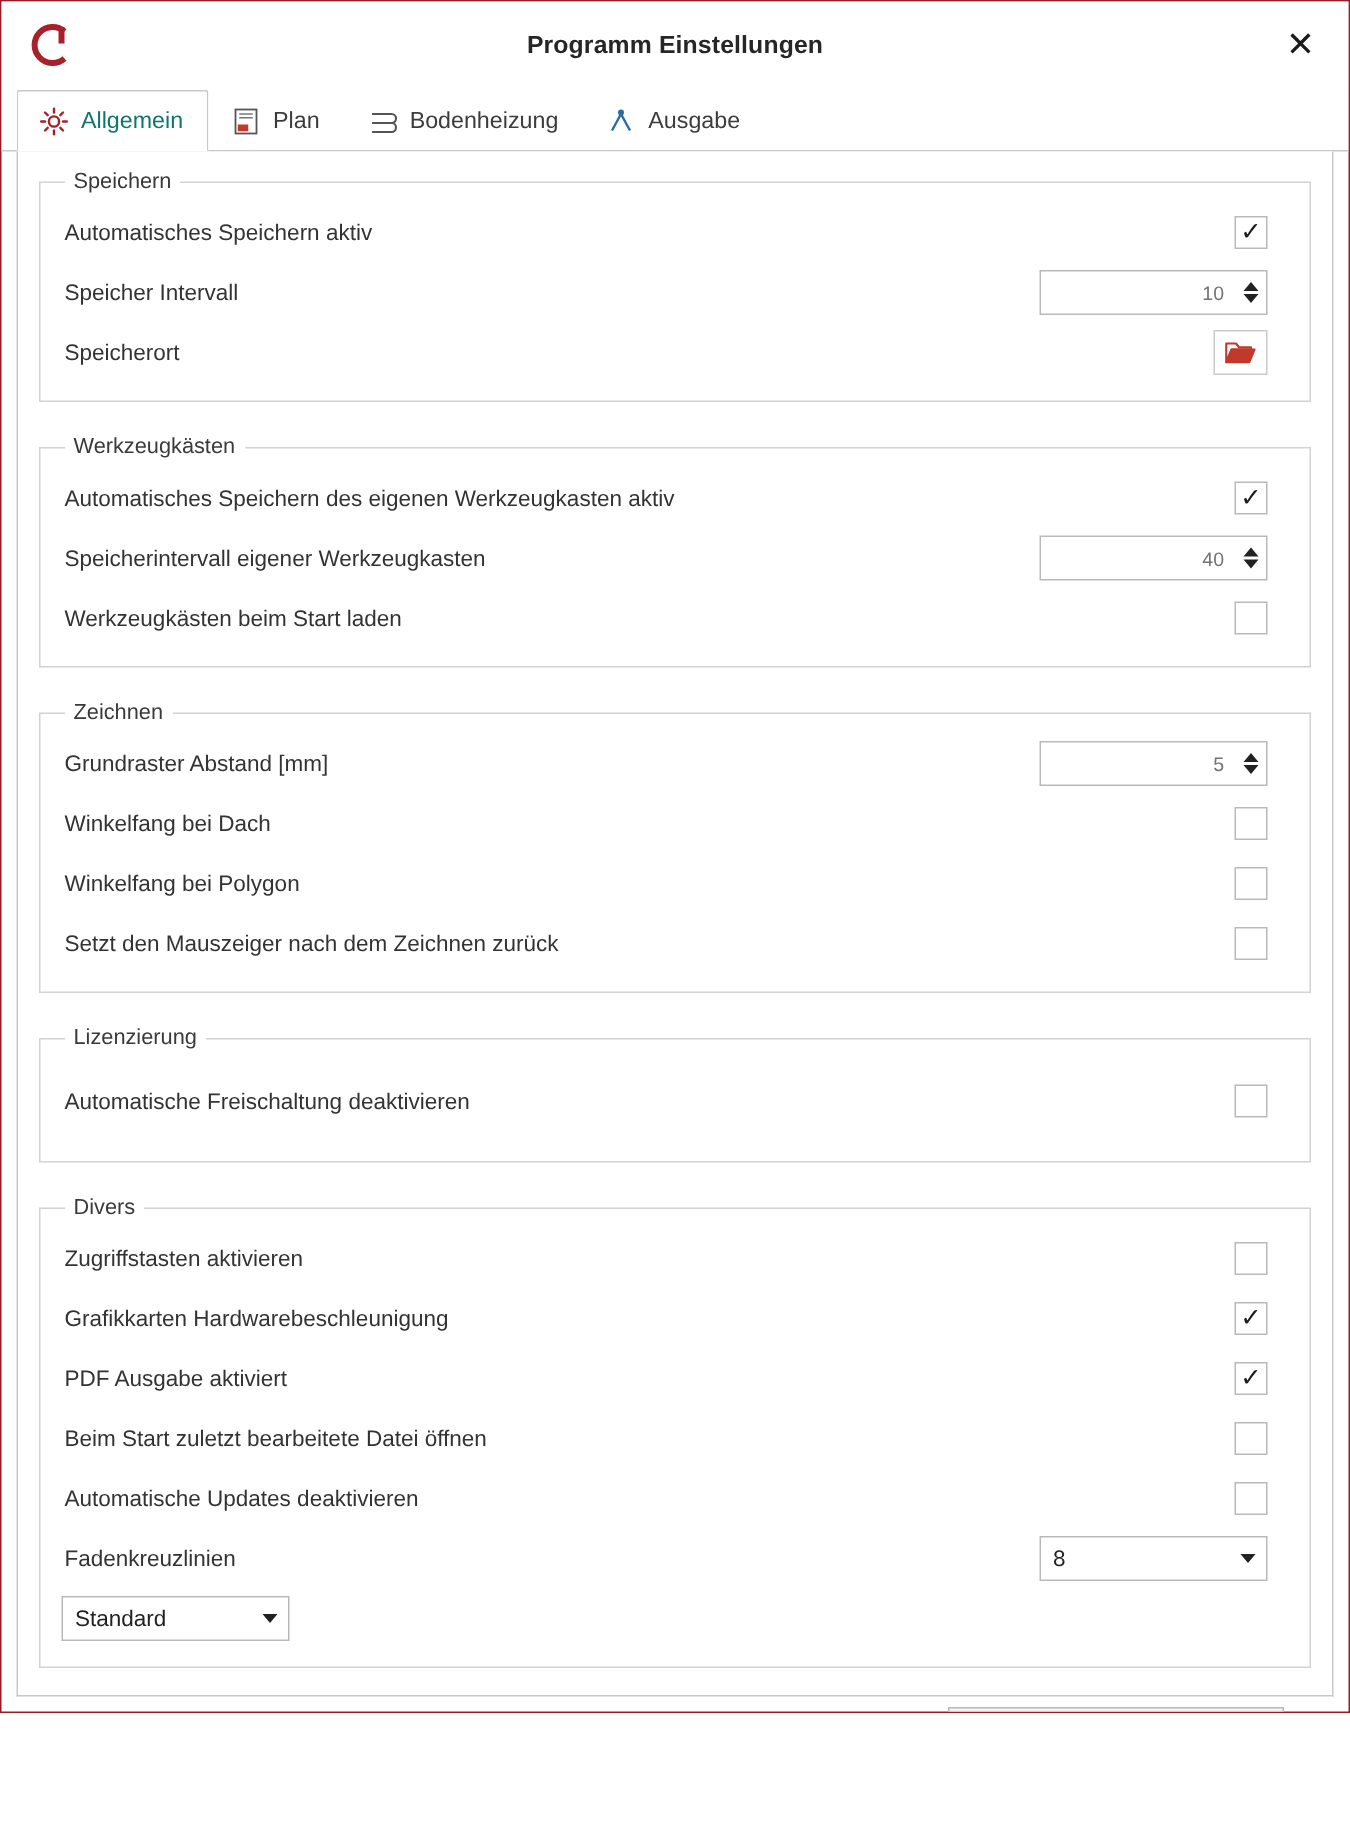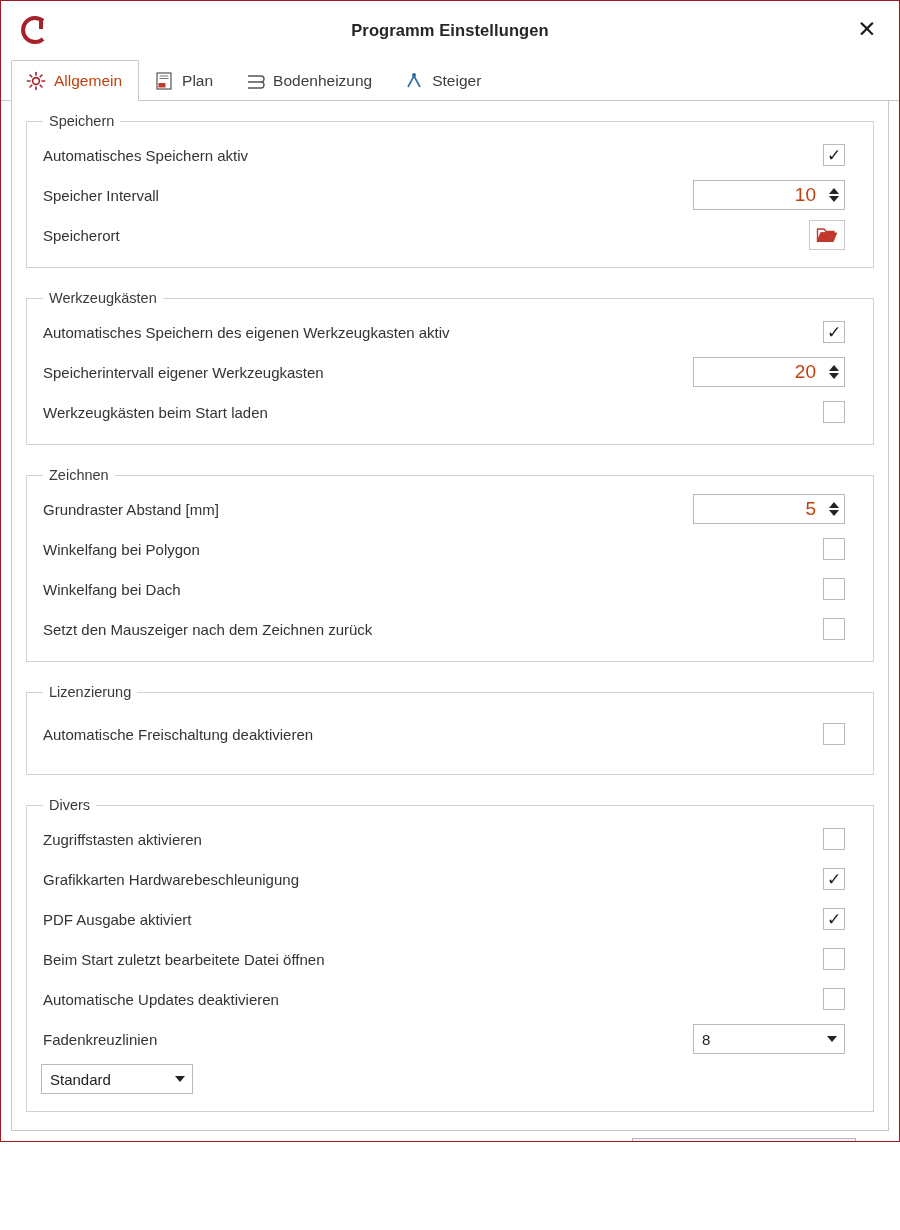--- a/index.html
+++ b/index.html
@@ -66,21 +66,21 @@
     padding: 0 16px 0 14px;
     font-size: 15.5px;
     color: #3c3c3c;
     cursor: pointer;
     position: relative;
     background: transparent;
     border: 1px solid transparent;
     border-bottom: none;
   }
   .tab.active {
-    color: #c2410c;
+    color: #0f766e;
     background: #ffffff;
     border: 1px solid #c8c8c8;
     border-bottom: 1px solid #ffffff;
     border-radius: 2px 2px 0 0;
     margin-bottom: -1px;
     height: 41px;
   }
   .tab .ico { width: 20px; height: 20px; display: inline-block; position: relative; flex: 0 0 20px;}
   
   .content {
@@ -130,22 +130,22 @@
     width: 152px; height: 30px;
     border: 1px solid #b9b9b9;
     background: #fff;
     display: flex; align-items: center;
     margin-right: 16px;
   }
   .spin .val {
     flex: 1;
     text-align: right;
     padding-right: 8px;
-    font-size: 19px;
-    color: #c2410c;
+    font-size: 13px;
+    color: #737373;
   }
   .spin .arrows {
     width: 20px; height: 28px;
     display: flex; flex-direction: column;
     align-items: center; justify-content: center;
     gap: 2px;
     cursor: pointer;
   }
   .spin .arrows .up, .spin .arrows .dn {
     width: 0; height: 0;
@@ -259,21 +259,21 @@
       </span>
       <span>Bodenheizung</span>
     </div>
     <div class="tab">
       <span class="ico">
         <svg width="20" height="20" viewBox="0 0 20 20">
           <path d="M4 16 L10 5 L16 16" fill="none" stroke="#2b6ca3" stroke-width="1.6"></path>
           <circle cx="10" cy="4" r="2" fill="#2b6ca3"></circle>
         </svg>
       </span>
-      <span>Steiger</span>
+      <span>Ausgabe</span>
     </div>
   </div>
 
   <div class="content">
 
     <fieldset class="group">
       <legend>Speichern</legend>
       <div class="row">
         <div class="label">Automatisches Speichern aktiv</div>
         <div class="ctrl">
@@ -314,21 +314,21 @@
         <div class="ctrl">
           <div class="chk">
               <span class="mark">✓</span>
             </div>
         </div>
       </div>
       <div class="row">
         <div class="label">Speicherintervall eigener Werkzeugkasten</div>
         <div class="ctrl">
           <div class="spin">
-            <span class="val">20</span>
+            <span class="val">40</span>
             <span class="arrows">
                 <i class="up"></i>
                 <i class="dn"></i>
               </span>
           </div>
         </div>
       </div>
       <div class="row">
         <div class="label">Werkzeugkästen beim Start laden</div>
         <div class="ctrl">
@@ -345,27 +345,27 @@
           <div class="spin">
             <span class="val">5</span>
             <span class="arrows">
                 <i class="up"></i>
                 <i class="dn"></i>
               </span>
           </div>
         </div>
       </div>
       <div class="row">
+        <div class="label">Winkelfang bei Dach</div>
+        <div class="ctrl">
+            <div class="chk unchecked"></div>
+          </div>
+      </div>
+      <div class="row">
         <div class="label">Winkelfang bei Polygon</div>
-        <div class="ctrl">
-            <div class="chk unchecked"></div>
-          </div>
-      </div>
-      <div class="row">
-        <div class="label">Winkelfang bei Dach</div>
         <div class="ctrl">
             <div class="chk unchecked"></div>
           </div>
       </div>
       <div class="row">
         <div class="label">Setzt den Mauszeiger nach dem Zeichnen zurück</div>
         <div class="ctrl">
             <div class="chk unchecked"></div>
           </div>
       </div>

